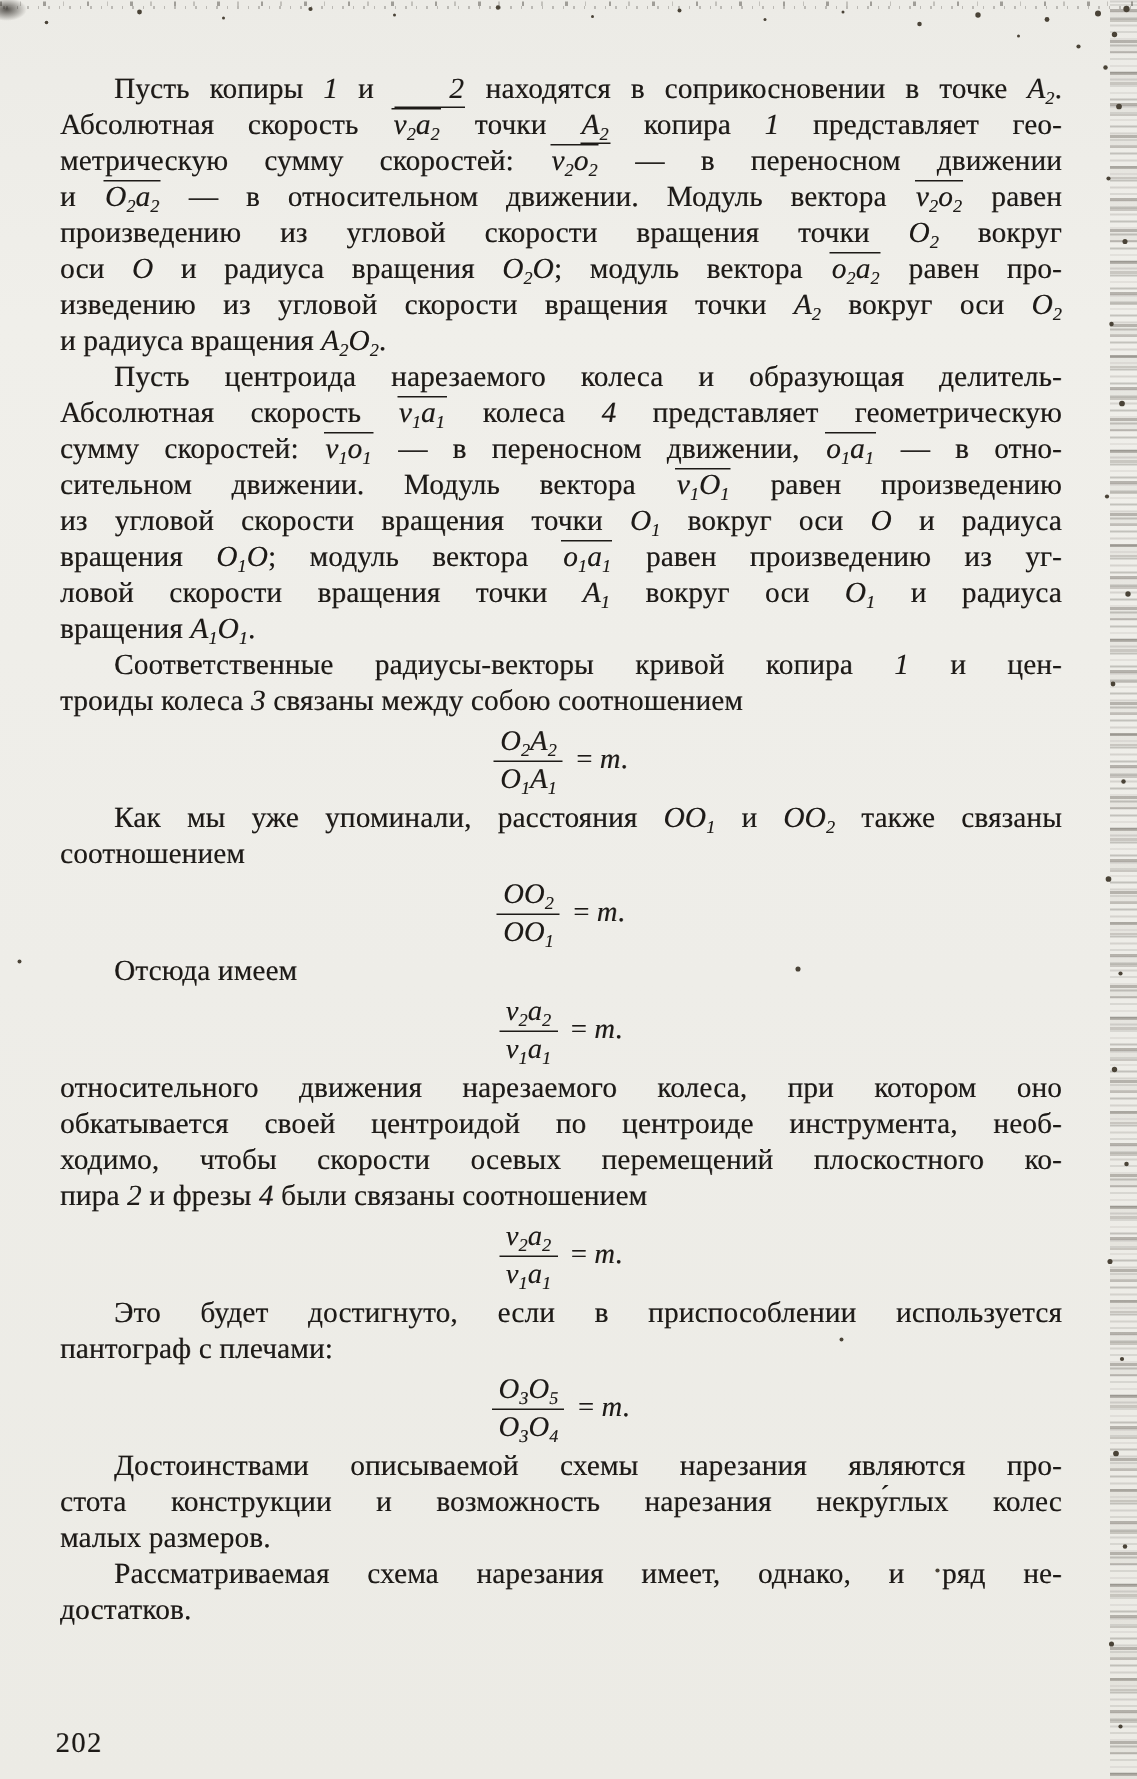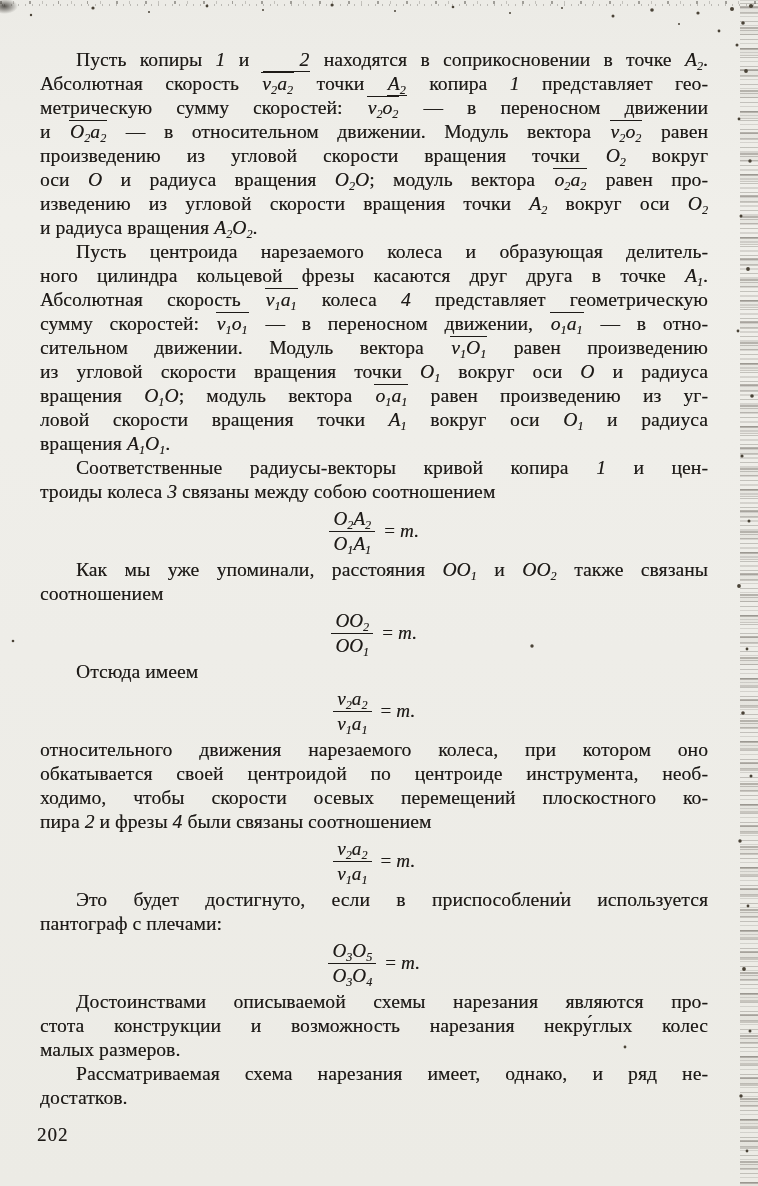--- a/index.html
+++ b/index.html
@@ -24,21 +24,21 @@
   .math.over{display:inline-block;line-height:1.02;border-top:1.6px solid currentColor;padding:1px 1px 0 1px;}
   .math.under{display:inline-block;line-height:1.02;border-bottom:1.6px solid currentColor;padding:0 1px 1px 1px;}
   .formula{
     height:46px;margin:4px 0;display:flex;align-items:center;justify-content:center;
     font-size:19px;text-shadow:0.25px 0.25px 0 rgba(29,26,23,.5);
   }
   .frac{display:inline-block;text-align:right;vertical-align:middle;}
   .frac .num{display:block;padding:0 4px 2px;border-bottom:1.7px solid #1d1a17;line-height:20px;}
   .frac .den{display:block;padding:2px 4px 0;line-height:20px;}
   .rhs{margin-left:9px;}
-  .pagenum{position:absolute;left:37px;top:1124px;font-size:19px;letter-spacing:1px;
+  .pagenum{position:absolute;left:37px;top:1152px;font-size:19px;letter-spacing:1px;
     text-shadow:0.25px 0.25px 0 rgba(29,26,23,.5);}
   
   .noise-top{
     position:absolute;left:0;top:0;width:758px;height:8px;opacity:.75;
     background:
       repeating-linear-gradient(90deg, rgba(52,47,41,.55) 0 1.5px, transparent 1.5px 13px, rgba(52,47,41,.3) 13px 14px, transparent 14px 29px),
       repeating-linear-gradient(90deg, rgba(52,47,41,.35) 0 1px, transparent 1px 7px);
     background-size:100% 3px,100% 2px;
     background-position:0 1px,4px 4px;
     background-repeat:repeat-x;
@@ -81,21 +81,20 @@
         <div class="line">Абсолютная скорость <span class="math over">v<sub>2</sub>a<sub>2</sub></span> точки <span class="math under">A<sub>2</sub></span> копира <span class="math">1</span> представляет гео-</div>
         <div class="line">метрическую сумму скоростей: <span class="math over">v<sub>2</sub>o<sub>2</sub></span> — в переносном движении</div>
         <div class="line">и <span class="math over">O<sub>2</sub>a<sub>2</sub></span> — в относительном движении. Модуль вектора <span class="math over">v<sub>2</sub>o<sub>2</sub></span> равен</div>
         <div class="line">произведению из угловой скорости вращения точки <span class="math">O<sub>2</sub></span> вокруг</div>
         <div class="line">оси <span class="math">O</span> и радиуса вращения <span class="math">O<sub>2</sub>O</span>; модуль вектора <span class="math over">o<sub>2</sub>a<sub>2</sub></span> равен про-</div>
         <div class="line">изведению из угловой скорости вращения точки <span class="math">A<sub>2</sub></span> вокруг оси <span class="math">O<sub>2</sub></span></div>
         <div class="line last">и радиуса вращения <span class="math">A<sub>2</sub>O<sub>2</sub></span>.</div>
       </div>
       <div class="para">
         <div class="line indent">Пусть центроида нарезаемого колеса и образующая делитель-</div>
-        <div class="line">ного цилиндра кольцевой фрезы касаются друг друга в точке <span class="math">A<sub>1</sub></span>.</div>
         <div class="line">Абсолютная скорость <span class="math over">v<sub>1</sub>a<sub>1</sub></span> колеса <span class="math">4</span> представляет геометрическую</div>
         <div class="line">сумму скоростей: <span class="math over">v<sub>1</sub>o<sub>1</sub></span> — в переносном движении, <span class="math over">o<sub>1</sub>a<sub>1</sub></span> — в отно-</div>
         <div class="line">сительном движении. Модуль вектора <span class="math over">v<sub>1</sub>O<sub>1</sub></span> равен произведению</div>
         <div class="line">из угловой скорости вращения точки <span class="math">O<sub>1</sub></span> вокруг оси <span class="math">O</span> и радиуса</div>
         <div class="line">вращения <span class="math">O<sub>1</sub>O</span>; модуль вектора <span class="math over">o<sub>1</sub>a<sub>1</sub></span> равен произведению из уг-</div>
         <div class="line">ловой скорости вращения точки <span class="math">A<sub>1</sub></span> вокруг оси <span class="math">O<sub>1</sub></span> и радиуса</div>
         <div class="line last">вращения <span class="math">A<sub>1</sub>O<sub>1</sub></span>.</div>
       </div>
       <div class="para">
         <div class="line indent">Соответственные радиусы-векторы кривой копира <span class="math">1</span> и цен-</div>

